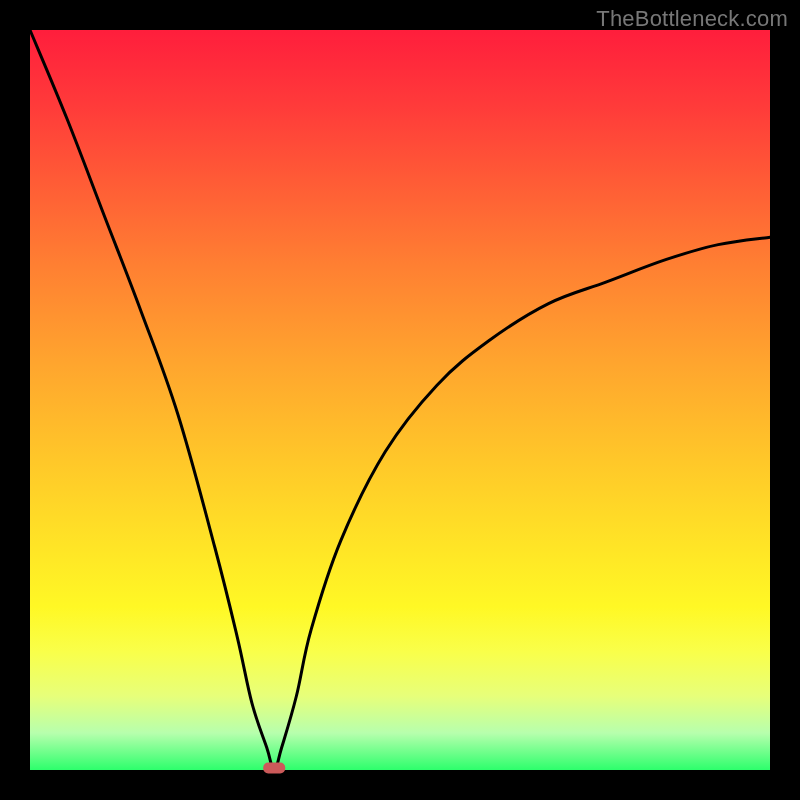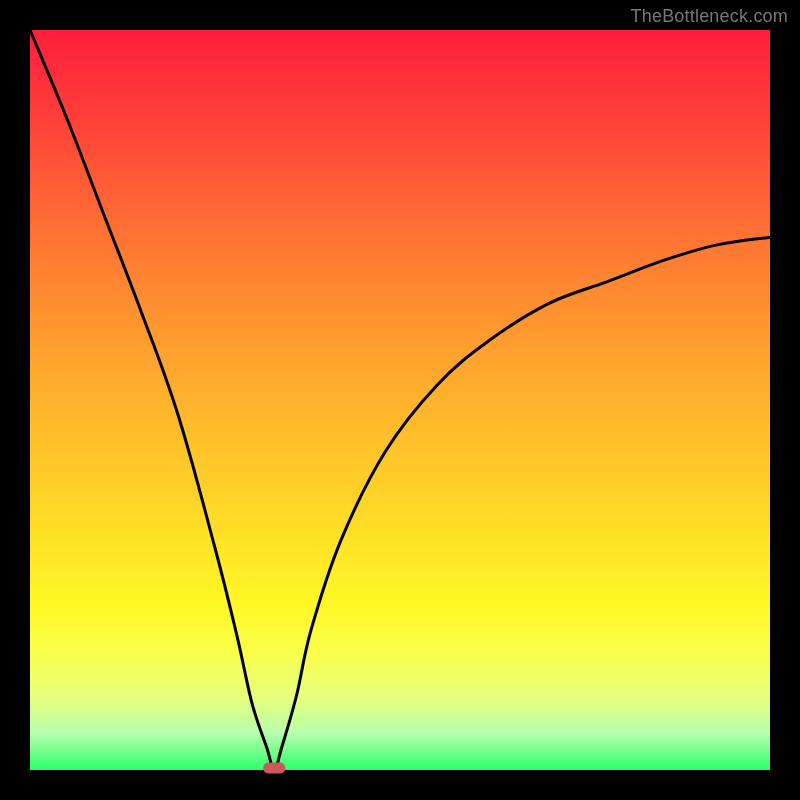--- a/index.html
+++ b/index.html
@@ -30,21 +30,21 @@
       #e7ff7a 90%,
       #b7ffad 95%,
       #2dff6c 100%
     );
   }
   .watermark {
     position: absolute;
     top: 6px;
     right: 12px;
     color: #777;
-    font-size: 18px;
+    font-size: 22px;
     font-weight: 500;
     letter-spacing: 0.2px;
   }
   svg.curve {
     position: absolute;
     left: 0; top: 0;
     width: 100%;
     height: 100%;
     overflow: visible;
   }

